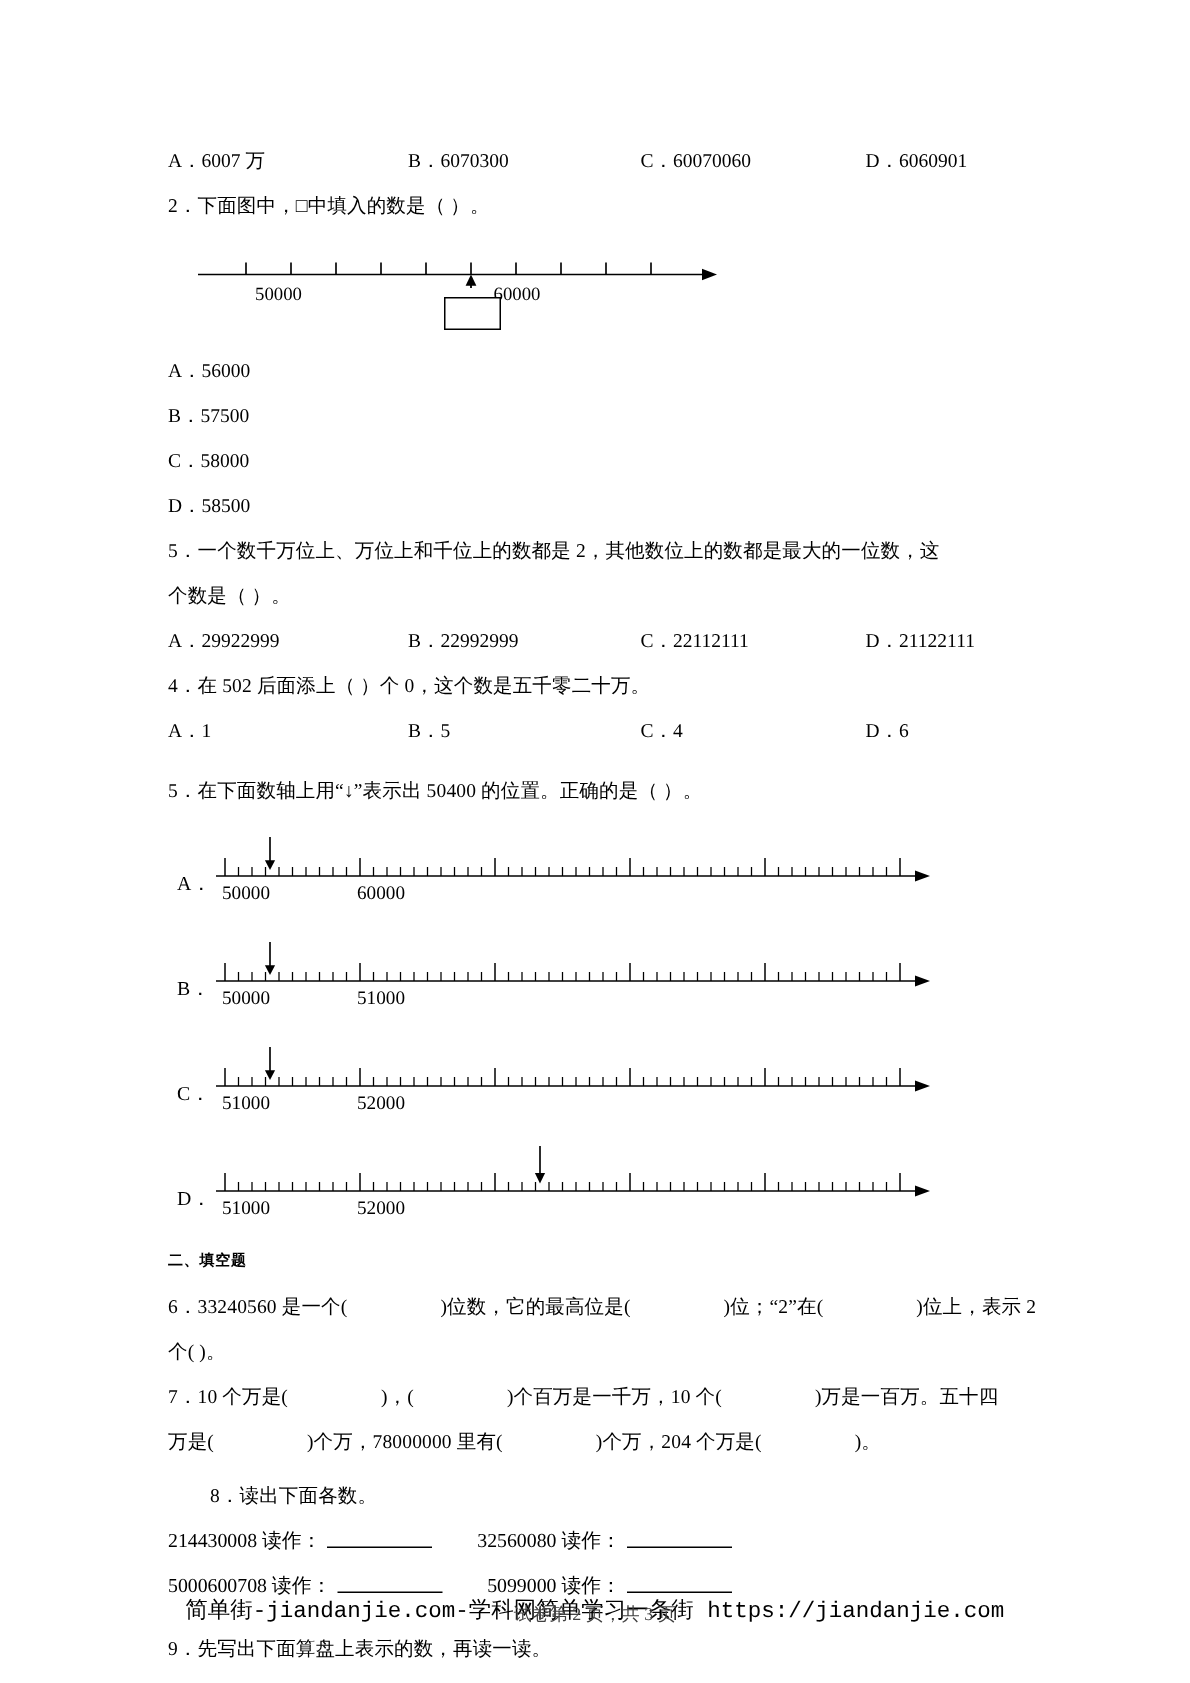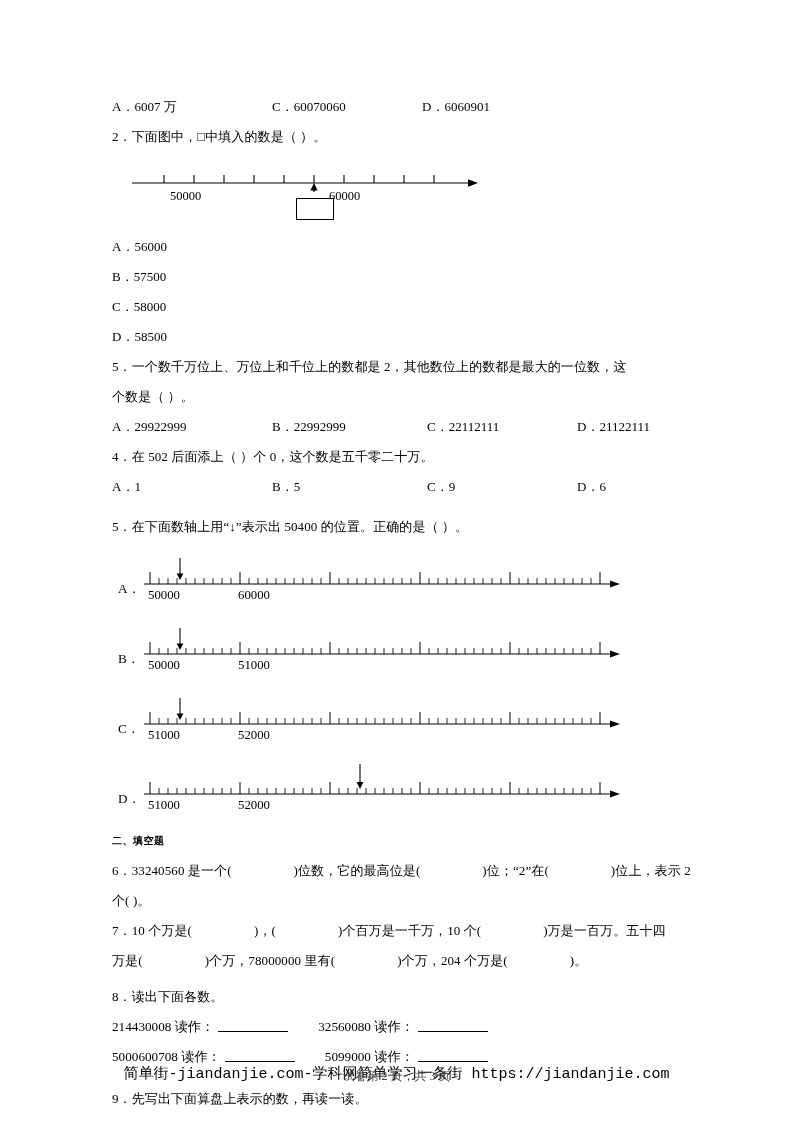--- a/index.html
+++ b/index.html
@@ -149,20 +149,21 @@
   }
 </style>
 </head>
 <body>
 
 <div class="page">
   <div class="content">
 
     <div class="options">
       <span class="opt opt-a">A．6007 万</span>
+      <span class="opt opt-b">B．6070300</span>
       <span class="opt opt-c">C．60070060</span>
       <span class="opt opt-d">D．6060901</span>
     </div>
 
     <div class="qline">2．下面图中，□中填入的数是（    ）。</div>
 
     <div class="nl2-wrap">
       <div class="nl2">
         <svg width="350" height="30" viewBox="0 0 350 30">
           <line x1="0" y1="21" x2="336" y2="21" stroke="#000" stroke-width="1.1"></line>
@@ -201,21 +202,21 @@
       <span class="opt opt-a">A．29922999</span>
       <span class="opt opt-b">B．22992999</span>
       <span class="opt opt-c">C．22112111</span>
       <span class="opt opt-d">D．21122111</span>
     </div>
 
     <div class="qline">4．在 502 后面添上（    ）个 0，这个数是五千零二十万。</div>
     <div class="options">
       <span class="opt opt-a">A．1</span>
       <span class="opt opt-b">B．5</span>
-      <span class="opt opt-c">C．9</span>
+      <span class="opt opt-c">C．4</span>
       <span class="opt opt-d">D．6</span>
     </div>
 
     <div class="qline" style="margin-top:10px;">5．在下面数轴上用“↓”表示出 50400 的位置。正确的是（    ）。</div>
 
     <div class="nl5-row">
       <span class="nl5-letter">A．</span>
       <div class="nl5-svgwrap">
         <svg width="482" height="46" viewBox="0 0 482 46">
           <line x1="0" y1="36" x2="466" y2="36" stroke="#000" stroke-width="1"></line>
@@ -497,21 +498,21 @@
     </div>
     <div class="qline">个(        )。</div>
 
     <div class="qline">
       <span>7．10 个万是(</span><span class="sp-lg"></span><span>)，(</span><span class="sp-lg"></span><span>)个百万是一千万，10 个(</span><span class="sp-lg"></span><span>)万是一百万。五十四</span>
     </div>
     <div class="qline">
       <span>万是(</span><span class="sp-lg"></span><span>)个万，78000000 里有(</span><span class="sp-lg"></span><span>)个万，204 个万是(</span><span class="sp-lg"></span><span>)。</span>
     </div>
 
-    <div class="qline" style="margin-top:6px;">8．读出下面各数。</div>
+    <div class="qline" style="margin-top:6px;margin-left:28px;">8．读出下面各数。</div>
     <div class="readline">
       <span>214430008</span>
       <span>读作：</span><span class="ul"></span><span class="gap"></span><span>32560080</span>
       <span>读作：</span><span class="ul"></span>
     </div>
     <div class="readline">
       <span>5000600708</span>
       <span>读作：</span><span class="ul"></span><span class="gap"></span><span>5099000</span>
       <span>读作：</span><span class="ul"></span>
     </div>

